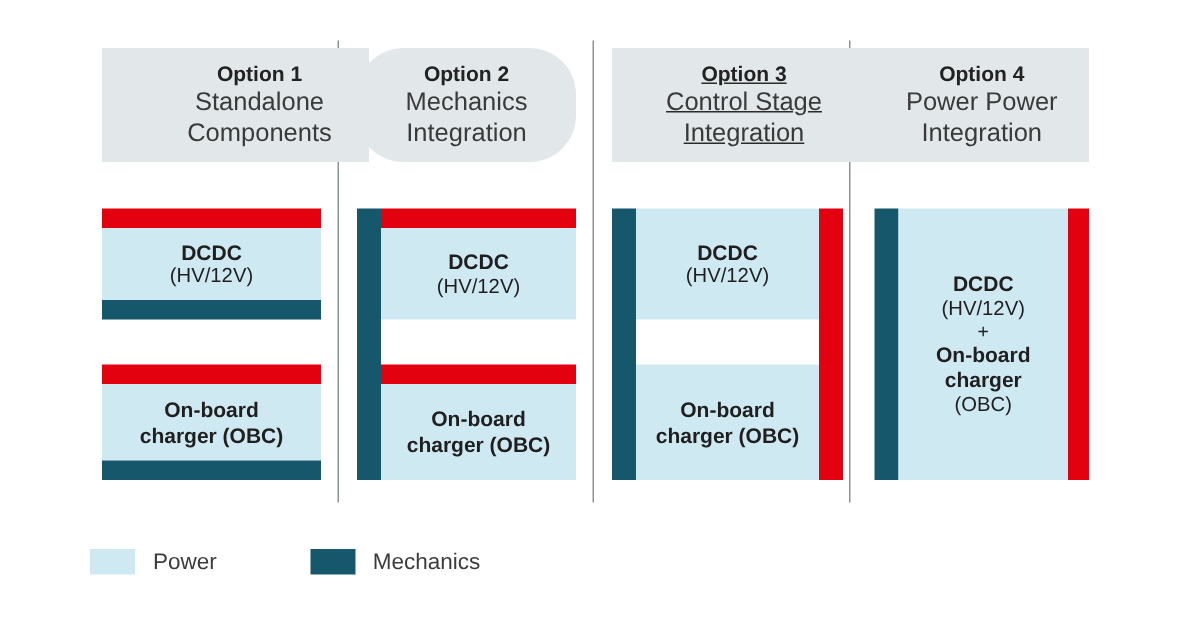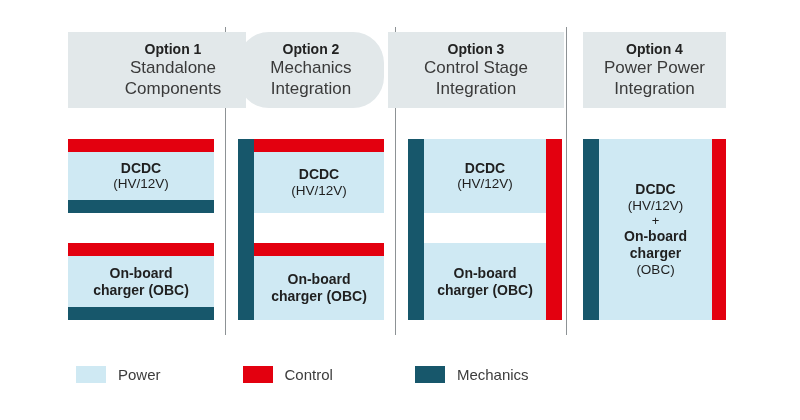--- a/index.html
+++ b/index.html
@@ -39,21 +39,21 @@
     height: 76px;
     background: #e2e8ea;
     display: flex;
     flex-direction: column;
     align-items: center;
     justify-content: center;
     line-height: 1.22;
   }
   .hb-1 { left: 68px;  width: 146px; padding-left: 32px; }
   .hb-2 { left: 238px; width: 146px; border-radius: 31px; }
-  .hb-3 { left: 388px; width: 176px; }
+  .hb-3 { left: 408px; width: 176px; text-decoration: underline; }
   .hb-4 { left: 583px; width: 143px; }
 
   .header-title {
     font-size: 14px;
     font-weight: bold;
     color: #222222;
   }
   .header-sub {
     font-size: 17px;
     font-weight: normal;
@@ -120,25 +120,24 @@
   .label-plus {
     font-size: 13px;
     font-weight: normal;
     color: #1f1f1f;
     line-height: 1.1;
   }
 
   
   .legend {
     position: absolute;
-    left: 76px;
+    left: 60px;
     top: 366px;
     display: flex;
     align-items: flex-start;
-    gap: 20px;
   }
   .legend-item {
     display: flex;
     align-items: center;
     margin-right: 62px;
   }
   .legend-swatch {
     width: 30px;
     height: 17px;
     margin-right: 12px;
@@ -258,22 +257,18 @@
       </div>
     </div>
   </div>
 
   <div class="legend">
     <div class="legend-item">
       <div class="legend-swatch fill-blue"></div>
       <div class="legend-label">Power</div>
     </div>
     <div class="legend-item">
-      <div class="legend-swatch bar-red"></div>
-      <div class="legend-label">Control</div>
-    </div>
-    <div class="legend-item">
       <div class="legend-swatch bar-teal"></div>
       <div class="legend-label">Mechanics</div>
     </div>
   </div>
 
 </div>
 
 </body></html>

